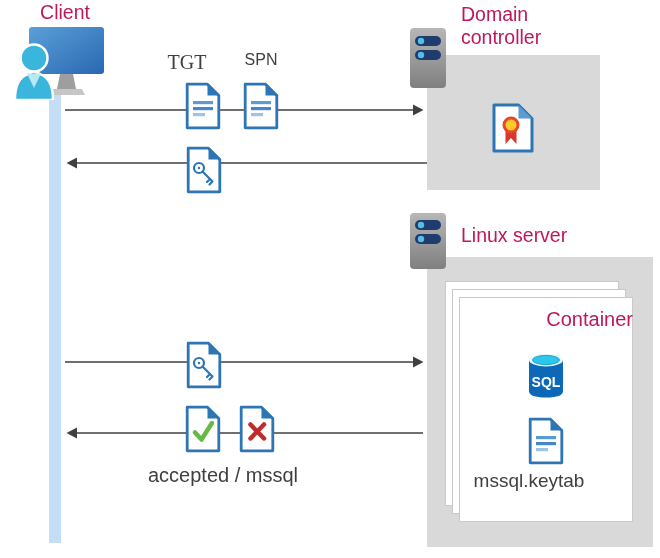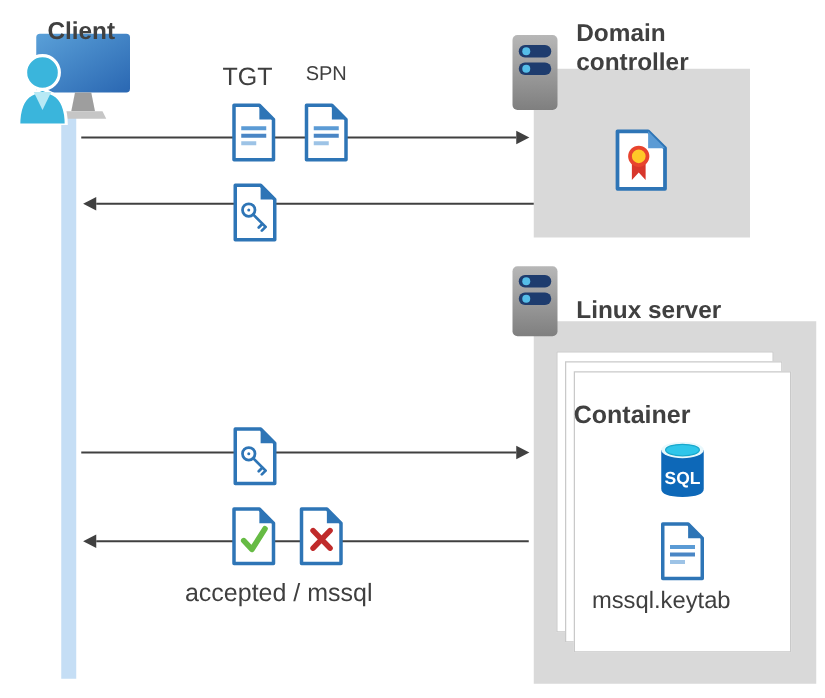--- a/index.html
+++ b/index.html
@@ -11,26 +11,26 @@
   .dc-box{left:427px;top:55px;width:173px;height:135px;}
   .linux-box{left:427px;top:257px;width:226px;height:290px;}
   .client-bar{position:absolute;left:49px;top:94px;width:12px;height:449px;background:#c5def5;z-index:1;}
   .arrows{position:absolute;left:0;top:0;width:660px;height:558px;z-index:1;}
   .icon{position:absolute;z-index:2;}
   .card{position:absolute;width:174px;height:225px;background:#ffffff;border:1.5px solid #c9c9c9;box-sizing:border-box;z-index:2;}
   .card-back{left:445px;top:281px;}
   .card-mid{left:452px;top:289px;}
   .card-front{left:459px;top:297px;}
   .txt{position:absolute;z-index:3;color:#3f3f3f;}
-  .title{font-weight:700;color:#404040;font-size:19.5px;line-height:23px;margin-top:13px;}
+  .title{font-weight:400;color:#be185d;font-size:19.5px;line-height:23px;}
   .client-title{left:5px;top:1px;width:120px;text-align:center;}
   .dc-title{left:461px;top:3px;width:140px;white-space:pre-line;}
   .linux-title{left:461px;top:224px;width:190px;}
-  .container-title{left:459px;top:308px;width:174px;text-align:left;font-size:20px;}
-  .tgt-label{left:178px;top:51px;width:50px;font-size:20px;}
+  .container-title{left:459px;top:308px;width:174px;text-align:right;font-size:20px;}
+  .tgt-label{left:162px;top:51px;width:50px;text-align:center;font-size:20px;font-family:Liberation Serif, serif;}
   .spn-label{left:236px;top:51px;width:50px;text-align:center;font-size:16px;}
   .result-label{left:123px;top:464px;width:200px;text-align:center;font-size:20px;}
   .keytab-label{left:459px;top:470px;width:140px;text-align:center;font-size:19px;}
 </style>
 </head>
 <body>
 
 <div class="canvas">
 
   <div class="graybox dc-box"></div>

